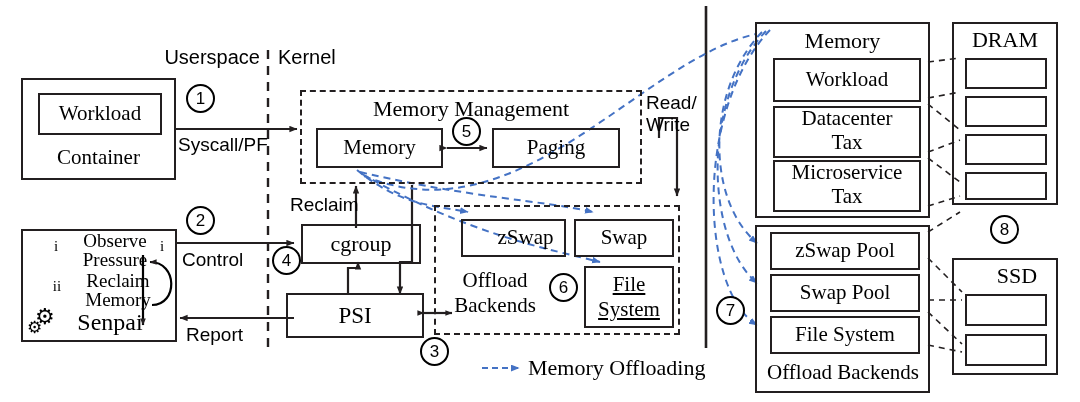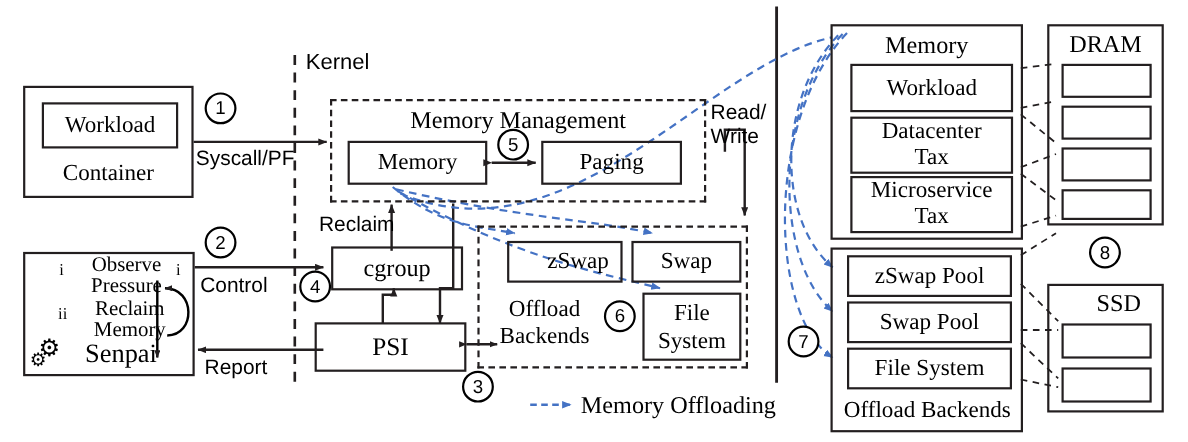--- a/index.html
+++ b/index.html
@@ -98,20 +98,21 @@
       <path d="M928,232 L960,212"></path>
       <path d="M928,258 L962,292"></path>
       <path d="M928,300 L962,300"></path>
       <path d="M928,312 L962,344"></path>
       <path d="M928,345 L962,352"></path>
     </g>
 
     <path d="M482,368 L519,368" stroke="#4472c4" stroke-width="2.2" fill="none" stroke-dasharray="6,4" marker-end="url(#ahb)"></path>
   </svg>
 
+  <div class="lbl sans" style="left:140px;top:44px;width:120px;height:26px;justify-content:flex-end;font-size:20px;">Userspace</div>
   <div class="lbl sans" style="left:278px;top:44px;width:110px;height:26px;justify-content:flex-start;font-size:20px;">Kernel</div>
 
   <div class="box" style="left:21px;top:78px;width:155px;height:102px;"></div>
   <div class="box" style="left:38px;top:93px;width:124px;height:42px;"></div>
   <div class="lbl" style="left:38px;top:93px;width:124px;height:42px;font-size:21px;">Workload</div>
   <div class="lbl" style="left:21px;top:139px;width:155px;height:38px;font-size:21px;">Container</div>
 
   <div class="lbl sans" style="left:178px;top:132px;width:120px;height:26px;justify-content:flex-start;font-size:19px;">Syscall/PF</div>
 
   <div class="box" style="left:21px;top:229px;width:156px;height:113px;"></div>
@@ -151,21 +152,21 @@
   <div class="lbl" style="left:286px;top:293px;width:138px;height:45px;font-size:23px;">PSI</div>
 
   <div class="dbox" style="left:434px;top:205px;width:246px;height:130px;"></div>
   <div class="lbl" style="left:441px;top:262px;width:108px;height:62px;font-size:21px;line-height:1.2;">Offload
 Backends</div>
   <div class="box" style="left:461px;top:219px;width:105px;height:38px;"></div>
   <div class="lbl" style="left:461px;top:219px;width:105px;height:38px;font-size:21px;padding-left:24px;">zSwap</div>
   <div class="box" style="left:574px;top:219px;width:100px;height:38px;"></div>
   <div class="lbl" style="left:574px;top:219px;width:100px;height:38px;font-size:21px;">Swap</div>
   <div class="box" style="left:584px;top:266px;width:90px;height:62px;"></div>
-  <div class="lbl" style="left:584px;top:266px;width:90px;height:62px;font-size:21px;line-height:1.2;">File
+  <div class="lbl" style="left:584px;top:266px;width:90px;height:62px;font-size:21px;line-height:1.2;text-decoration:underline;">File
 System</div>
 
   <div class="box" style="left:755px;top:22px;width:175px;height:196px;"></div>
   <div class="lbl" style="left:755px;top:25px;width:175px;height:32px;font-size:22px;">Memory</div>
 
   <div class="box" style="left:773px;top:58px;width:148px;height:44px;"></div>
   <div class="lbl" style="left:773px;top:58px;width:148px;height:44px;font-size:21px;">Workload</div>
 
   <div class="box" style="left:773px;top:106px;width:148px;height:52px;"></div>
   <div class="lbl" style="left:773px;top:104px;width:148px;height:54px;font-size:21px;line-height:1.12;">Datacenter

